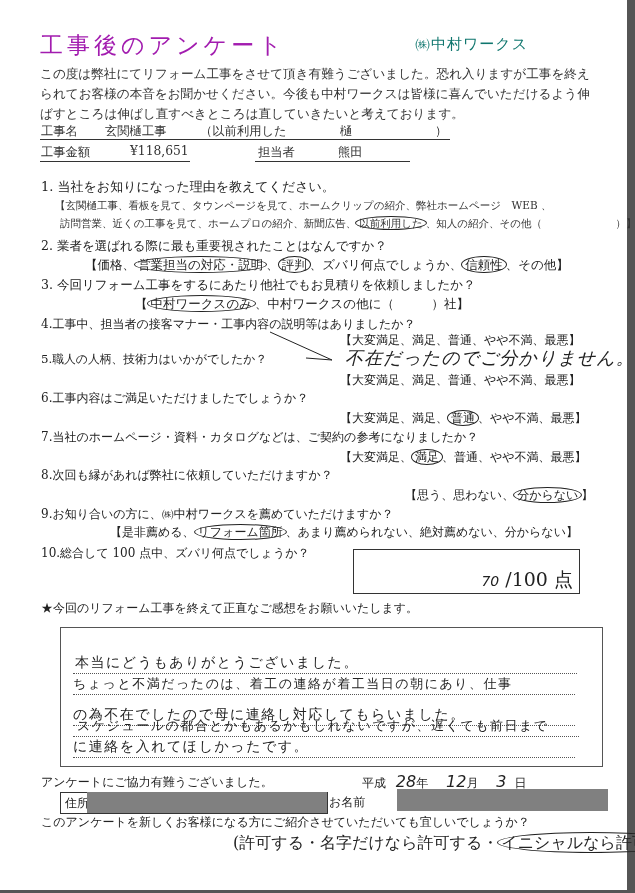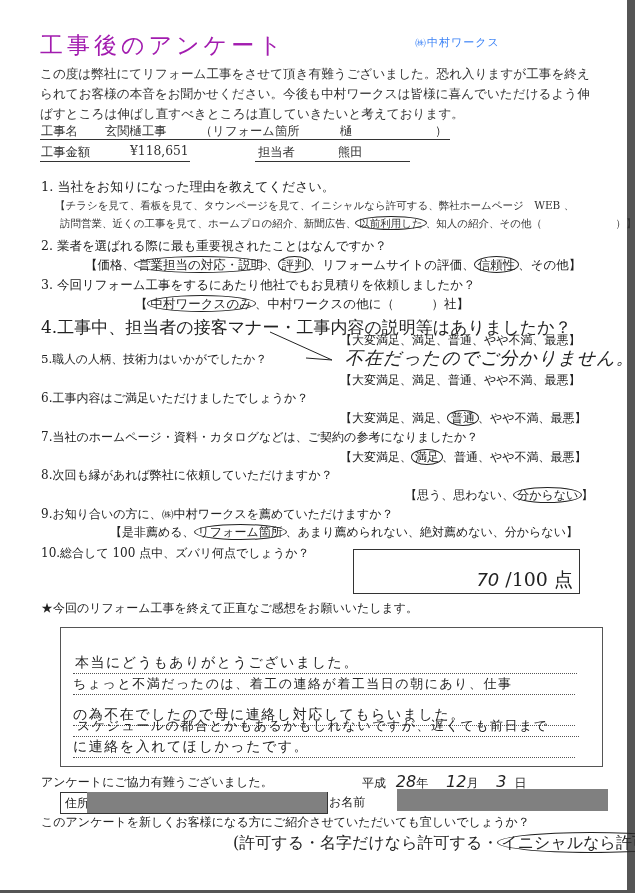--- a/index.html
+++ b/index.html
@@ -2,21 +2,21 @@
 <html><head>
 <meta charset="utf-8">
 <style>
   html, body { margin:0; padding:0; }
   body { width:635px; height:893px; background:#ffffff; position:relative; overflow:hidden;
          font-family:"DejaVu Serif","Liberation Serif",serif; color:#222; }
   .frame-r { position:absolute; right:0; top:0; width:8px; height:893px; background:#555; }
   .frame-b { position:absolute; left:0; bottom:0; width:635px; height:3px; background:#555; }
   .abs { position:absolute; white-space:nowrap; }
   .title { left:40px; top:30px; font-size:23px; letter-spacing:4px; color:#a21caf; }
-  .company { left:415px; top:35px; font-size:11px; letter-spacing:1px; color:#3b82f6; }
+  .company { left:415px; top:35px; font-size:15px; letter-spacing:1px; color:#0f766e; }
   .intro { left:40px; top:64px; font-size:12.6px; line-height:20px; color:#333; white-space:normal; width:555px; }
   .u-line { position:absolute; height:1px; background:#333; }
   .small { font-size:12.3px; color:#333; }
   .tiny { font-size:10.5px; color:#333; }
   .hand { font-family:"DejaVu Sans","Liberation Sans",sans-serif; font-style:italic; color:#222; font-weight:300; }
   .circ { border:1.2px solid #222; border-radius:50%; padding:0 3px; margin:0 -1px; }
   .scorebox { position:absolute; left:353px; top:549px; width:225px; height:43px; border:1px solid #333; }
   .scorebox .val { position:absolute; right:6px; bottom:0px; font-size:19px; color:#222; }
   .comment { position:absolute; left:60px; top:627px; width:541px; height:138px; border:1px solid #555; }
   .cline { position:absolute; left:12px; width:502px; border-bottom:1px dotted #555; font-size:14px; height:21px; line-height:21px;
@@ -29,54 +29,54 @@
 
 <div class="frame-r"></div>
 <div class="frame-b"></div>
 
 <div class="abs title">工事後のアンケート</div>
 <div class="abs company">㈱中村ワークス</div>
 <div class="abs intro">この度は弊社にてリフォーム工事をさせて頂き有難うございました。恐れ入りますが工事を終えられてお客様の本音をお聞かせください。今後も中村ワークスは皆様に喜んでいただけるよう伸ばすところは伸ばし直すべきところは直していきたいと考えております。</div>
 
 <div class="abs small" style="left:41px;top:123px;">工事名</div>
 <div class="abs small" style="left:105px;top:123px;">玄関樋工事</div>
-<div class="abs small" style="left:200px;top:123px;">（リフォーム箇所</div>
+<div class="abs small" style="left:200px;top:123px;">（以前利用した</div>
 <div class="abs small" style="left:340px;top:123px;">樋</div>
 <div class="abs small" style="left:435px;top:123px;">）</div>
 <div class="u-line" style="left:40px;top:139px;width:410px;"></div>
 
 <div class="abs small" style="left:41px;top:144px;">工事金額</div>
 <div class="abs small" style="left:130px;top:144px;">¥118,651</div>
 <div class="abs small" style="left:258px;top:144px;">担当者</div>
 <div class="abs small" style="left:338px;top:144px;">熊田</div>
 <div class="u-line" style="left:40px;top:161px;width:150px;"></div>
 <div class="u-line" style="left:255px;top:161px;width:155px;"></div>
 
 <div class="abs" style="left:41px;top:178px;font-size:13px;">
   <span>1.</span>
   <span>当社をお知りになった理由を教えてください。</span>
 </div>
-<div class="abs tiny" style="left:55px;top:199px;">【チラシを見て、看板を見て、タウンページを見て、イニシャルなら許可する、弊社ホームページ　WEB 、</div>
+<div class="abs tiny" style="left:55px;top:199px;">【玄関樋工事、看板を見て、タウンページを見て、ホームクリップの紹介、弊社ホームページ　WEB 、</div>
 <div class="abs tiny" style="left:60px;top:217px;">
   <span>訪問営業、近くの工事を見て、ホームプロの紹介、新聞広告、</span><span class="circ">以前利用した</span><span>、知人の紹介、その他（　　　　　　　）】</span>
 </div>
 
 <div class="abs" style="left:41px;top:238px;font-size:12.5px;">
   <span>2.</span>
   <span>業者を選ばれる際に最も重要視されたことはなんですか？</span>
 </div>
-<div class="abs" style="left:85px;top:257px;font-size:12.5px;">【<span>価格</span>、<span class="circ">営業担当の対応・説明</span>、<span class="circ">評判</span>、<span>リフォームサイトの評価</span>、<span class="circ">信頼性</span>、<span>その他</span>】</div>
+<div class="abs" style="left:85px;top:257px;font-size:12.5px;">【<span>価格</span>、<span class="circ">営業担当の対応・説明</span>、<span class="circ">評判</span>、<span>ズバリ何点でしょうか</span>、<span class="circ">信頼性</span>、<span>その他</span>】</div>
 
 <div class="abs" style="left:41px;top:277px;font-size:12.5px;">
   <span>3.</span>
   <span>今回リフォーム工事をするにあたり他社でもお見積りを依頼しましたか？</span>
 </div>
 <div class="abs" style="left:135px;top:296px;font-size:12.5px;">【<span class="circ">中村ワークスのみ</span>、<span>中村ワークスの他に（　　　）社</span>】</div>
 
-<div class="abs" style="left:41px;top:316px;font-size:17px;">
+<div class="abs" style="left:41px;top:316px;font-size:12px;">
   <span>4.</span><span>工事中、担当者の接客マナー・工事内容の説明等はありましたか？</span>
 </div>
 <div class="abs" style="left:340px;top:332px;font-size:12px;">【<span>大変満足</span>、<span>満足</span>、<span>普通</span>、<span>やや不満</span>、<span>最悪</span>】</div>
 
 <svg class="abs" style="left:220px;top:330px;" width="120" height="40">
   <line x1="50" y1="2" x2="112" y2="30" stroke="#222" stroke-width="1"></line>
   <line x1="86" y1="28" x2="112" y2="30" stroke="#222" stroke-width="1"></line>
 </svg>
 
 <div class="abs" style="left:41px;top:352px;font-size:11.8px;">
@@ -102,21 +102,21 @@
 
 <div class="abs" style="left:41px;top:506px;font-size:12px;">
   <span>9.</span><span>お知り合いの方に、㈱中村ワークスを薦めていただけますか？</span>
 </div>
 <div class="abs" style="left:110px;top:524px;font-size:12px;">【<span>是非薦める</span>、<span class="circ">リフォーム箇所</span>、<span>あまり薦められない</span>、<span>絶対薦めない</span>、<span>分からない</span>】</div>
 
 <div class="abs" style="left:41px;top:545px;font-size:12px;">
   <span>10.</span><span>総合して 100 点中、ズバリ何点でしょうか？</span>
 </div>
 <div class="scorebox">
-  <div class="val"><span class="hand" style="font-size:18px;margin-right:6px;">70</span><span>/100 点</span></div>
+  <div class="val"><span class="hand" style="font-size:14px;margin-right:6px;">70</span><span>/100 点</span></div>
 </div>
 
 <div class="abs" style="left:41px;top:600px;font-size:12px;">★今回のリフォーム工事を終えて正直なご感想をお願いいたします。</div>
 <div class="comment">
   <div class="cline" style="top:24px;padding-left:2px;">本当にどうもありがとうございました。</div>
   <div class="cline" style="top:45px;font-size:13px;">ちょっと不満だったのは、着工の連絡が着工当日の朝にあり、仕事</div>
   <div class="cline" style="top:76px;">の為不在でしたので母に連絡し対応してもらいました。</div>
   <div class="cline" style="top:87px;font-size:13px;padding-left:4px;">スケジュールの都合とかもあるかもしれないですが、遅くても前日まで</div>
   <div class="cline" style="top:108px;">に連絡を入れてほしかったです。</div>
 </div>

